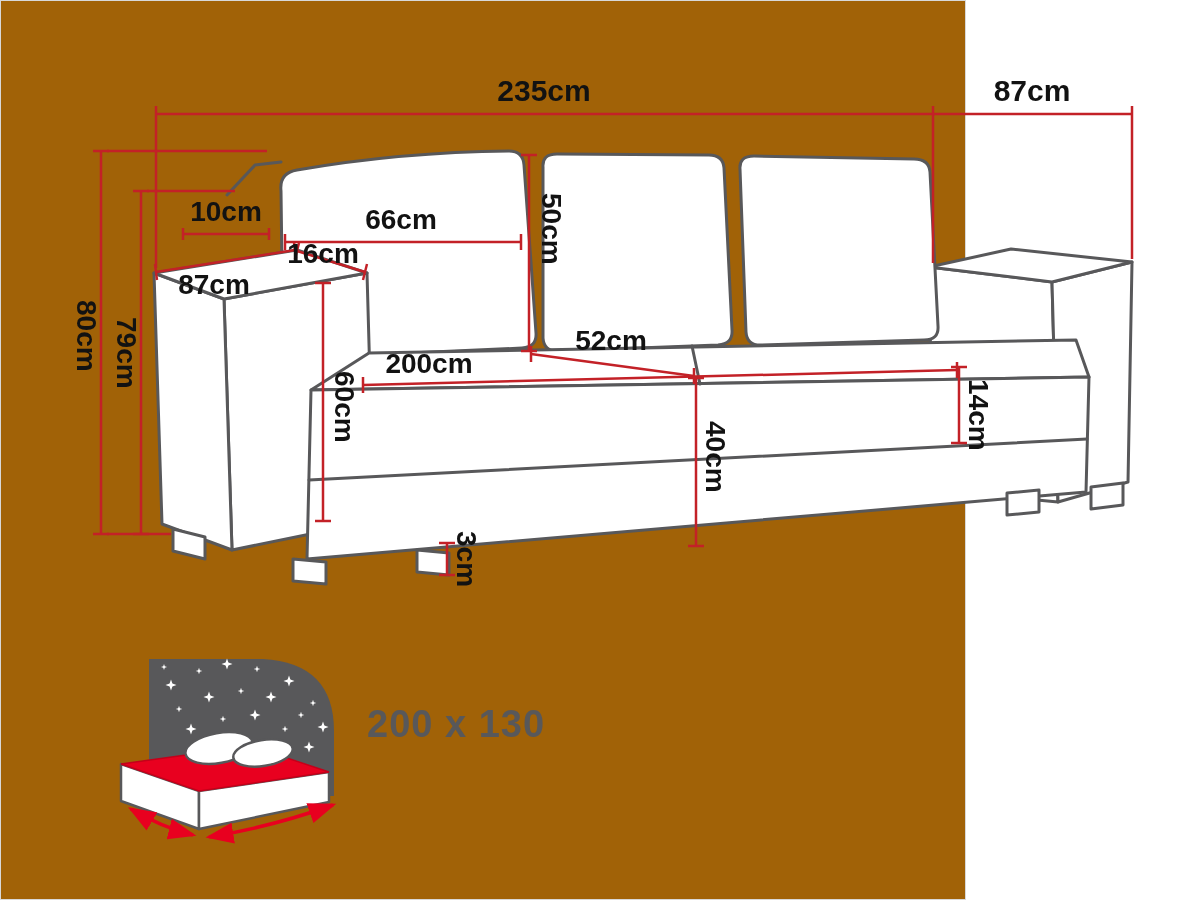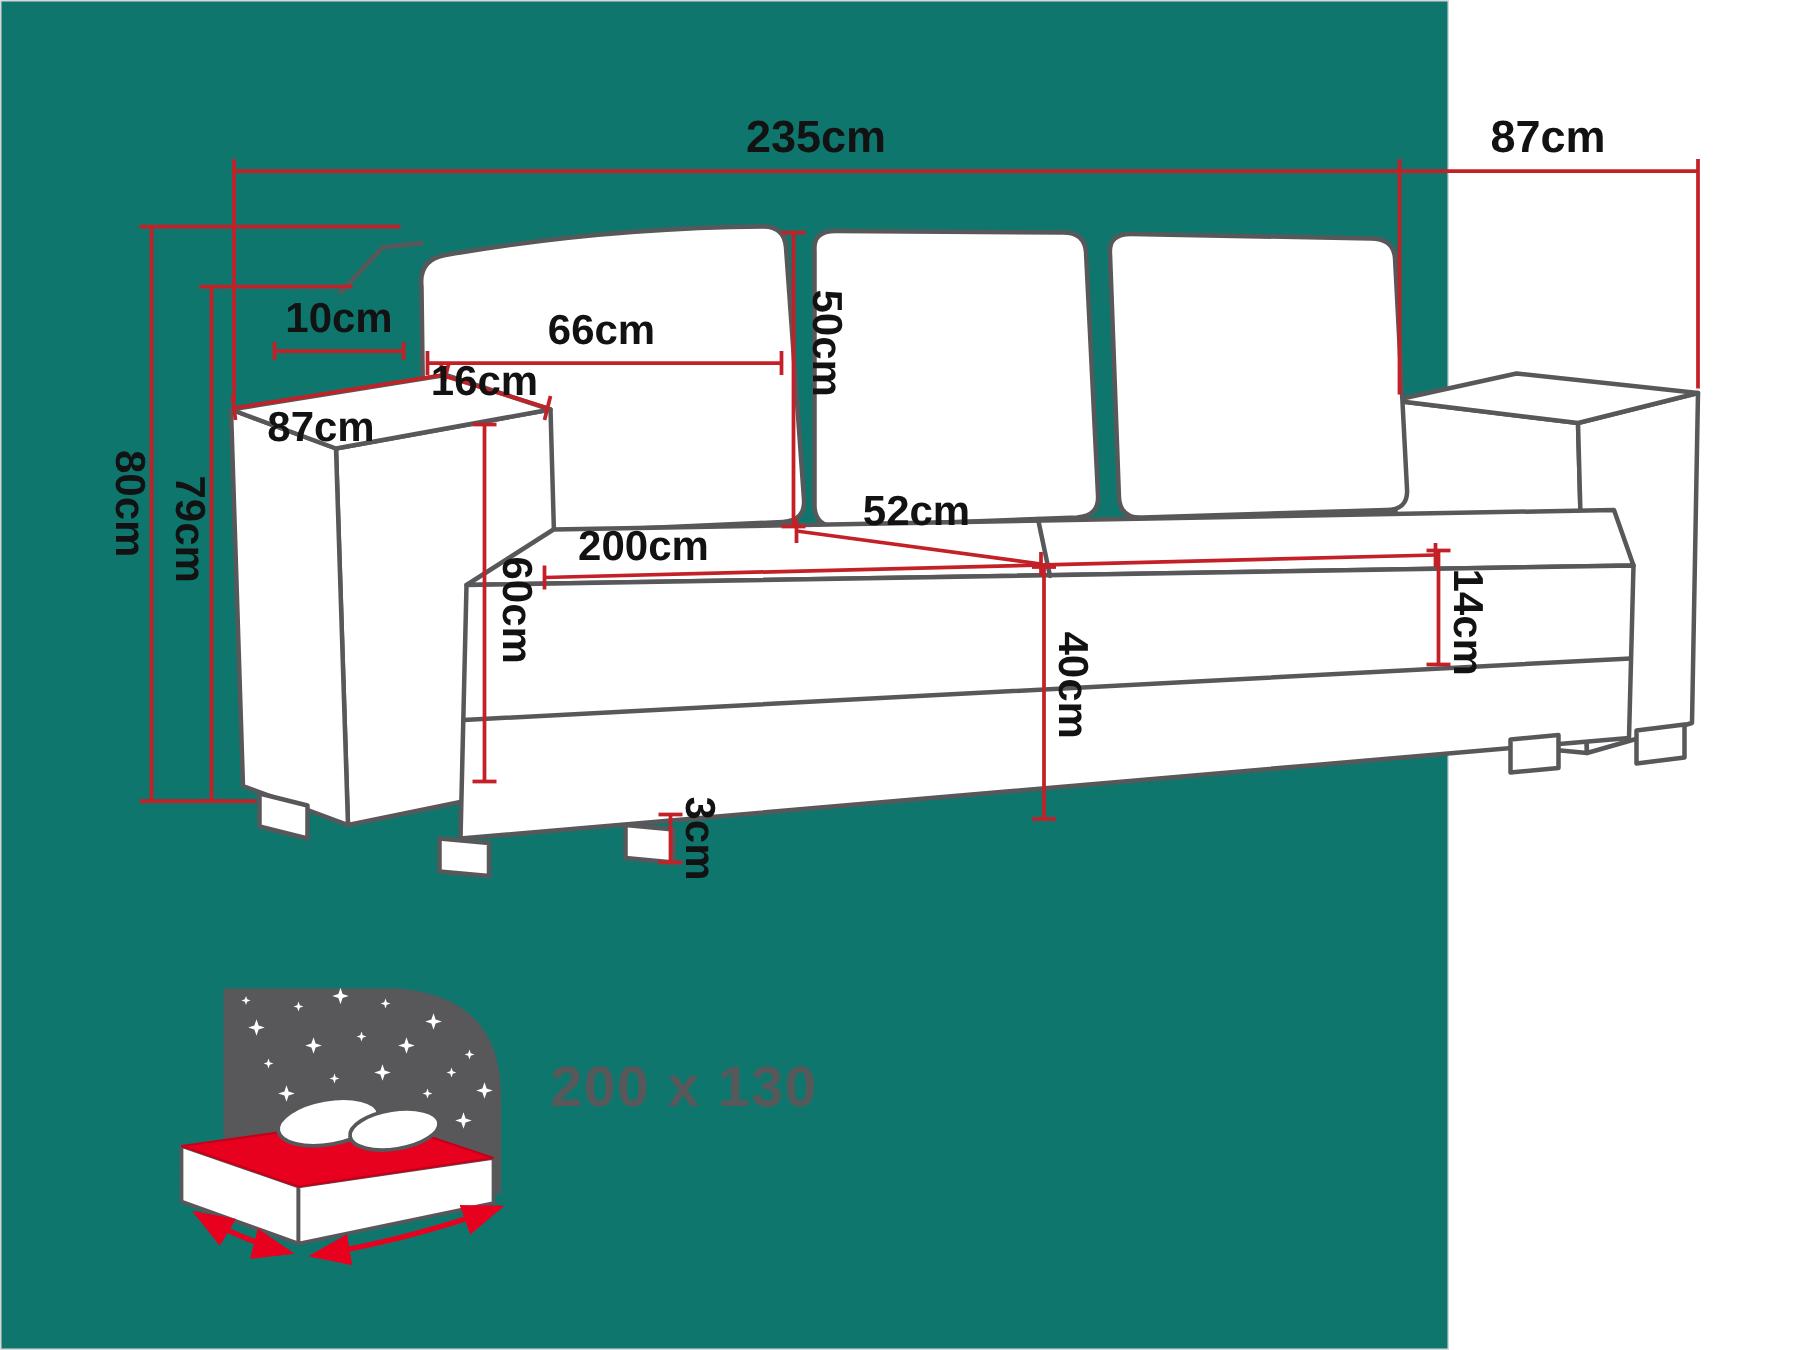--- a/index.html
+++ b/index.html
@@ -1,17 +1,17 @@
 <!DOCTYPE html>
 <html><head>
 <meta charset="utf-8">
 <style>
   html,body{margin:0;padding:0;background:#fff;}
   .canvas{
-    width:966px;height:900px;position:relative;background:#0f766e;
+    width:966px;height:900px;position:relative;background:#a16207;
     border:1px solid #d8d8d8;box-sizing:border-box;
     font-family:"Liberation Sans",sans-serif;
   }
   svg{display:block;}
   .sofa path, .sofa line{stroke:#58585a;stroke-width:3;fill:#ffffff;stroke-linejoin:round;stroke-linecap:round;}
   .sofa .noline{fill:none;}
   .dims line, .dims path{stroke:#c32127;stroke-width:2.5;fill:none;stroke-linecap:butt;}
   .dimtext{font-family:"Liberation Sans",sans-serif;font-weight:700;font-size:28px;fill:#121212;}
   .bigdim{font-size:30px;}
   .icon-dark{fill:#58585a;stroke:none;}

